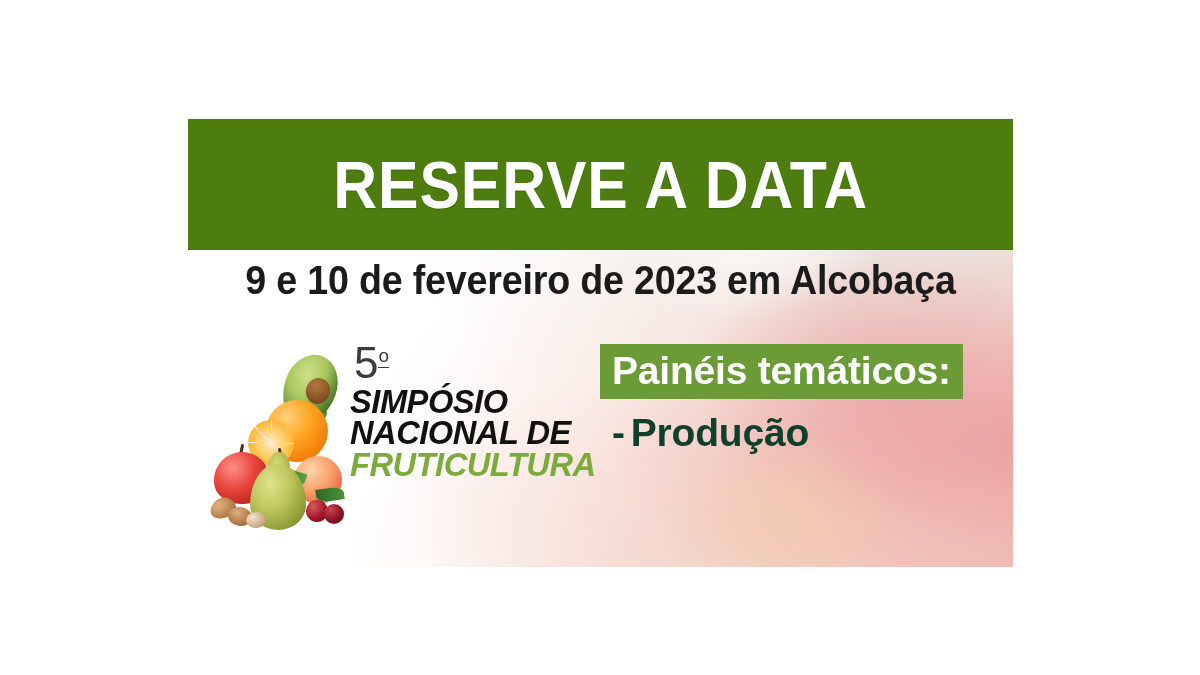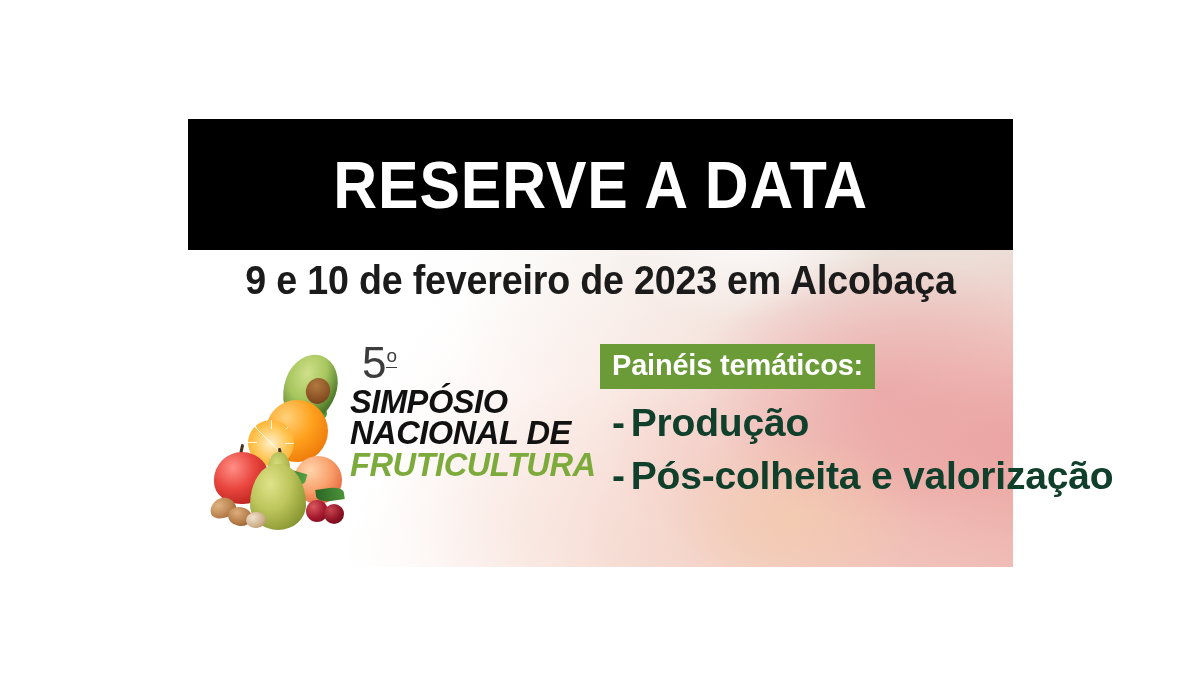--- a/index.html
+++ b/index.html
@@ -60,21 +60,21 @@
     background: radial-gradient(closest-side, rgba(244,206,168,0.55), rgba(244,206,168,0));
   }
 
   
   .headline-banner {
     position: absolute;
     left: 188px;
     top: 119px;
     width: 825px;
     height: 131px;
-    background: #000000;
+    background: #4d7c0f;
     display: flex;
     align-items: center;
     justify-content: center;
   }
   .headline-text {
     color: #ffffff;
     font-family: "Liberation Sans Narrow", "Liberation Sans", sans-serif;
     font-weight: bold;
     font-size: 66px;
     line-height: 1;
@@ -228,21 +228,21 @@
     top: 0px;
     width: 280px;
   }
   .logo-ordinal {
     color: #3c3c3c;
     font-family: "Liberation Sans", sans-serif;
     font-weight: normal;
     font-size: 44px;
     line-height: 0.95;
     letter-spacing: 0px;
-    margin-left: 12px;
+    margin-left: 4px;
   }
   .logo-ordinal sup {
     font-size: 19px;
     vertical-align: super;
     border-bottom: 1.5px solid #3c3c3c;
     padding-bottom: 1px;
     line-height: 1;
   }
   .logo-l1, .logo-l2 {
     color: #111111;
@@ -276,21 +276,21 @@
     left: 412px;
     top: 14px;
     width: 400px;
   }
   .themes-heading {
     display: inline-block;
     background: #6B9B37;
     color: #ffffff;
     font-family: "Liberation Sans Narrow", "Liberation Sans", sans-serif;
     font-weight: bold;
-    font-size: 29px;
+    font-size: 39px;
     line-height: 1;
     padding: 7px 12px 9px 12px;
     letter-spacing: -0.2px;
     white-space: nowrap;
   }
   .themes-list {
     list-style: none;
     margin: 7px 0 0 0;
     padding: 0;
   }
@@ -354,18 +354,17 @@
         <div class="logo-l1">SIMPÓSIO</div>
         <div class="logo-l2">NACIONAL DE</div>
         <div class="logo-l3">FRUTICULTURA</div>
       </div>
     </div>
 
     <div class="themes-block">
       <div class="themes-heading">Painéis temáticos:</div>
       <ul class="themes-list">
         <li><span class="dash">-</span><span>Produção</span></li>
-        <li><span class="dash">-</span><span>Pós-colheita e valorização</span></li>
       </ul>
     </div>
 
   </div>
 </div>
 
 </body></html>

